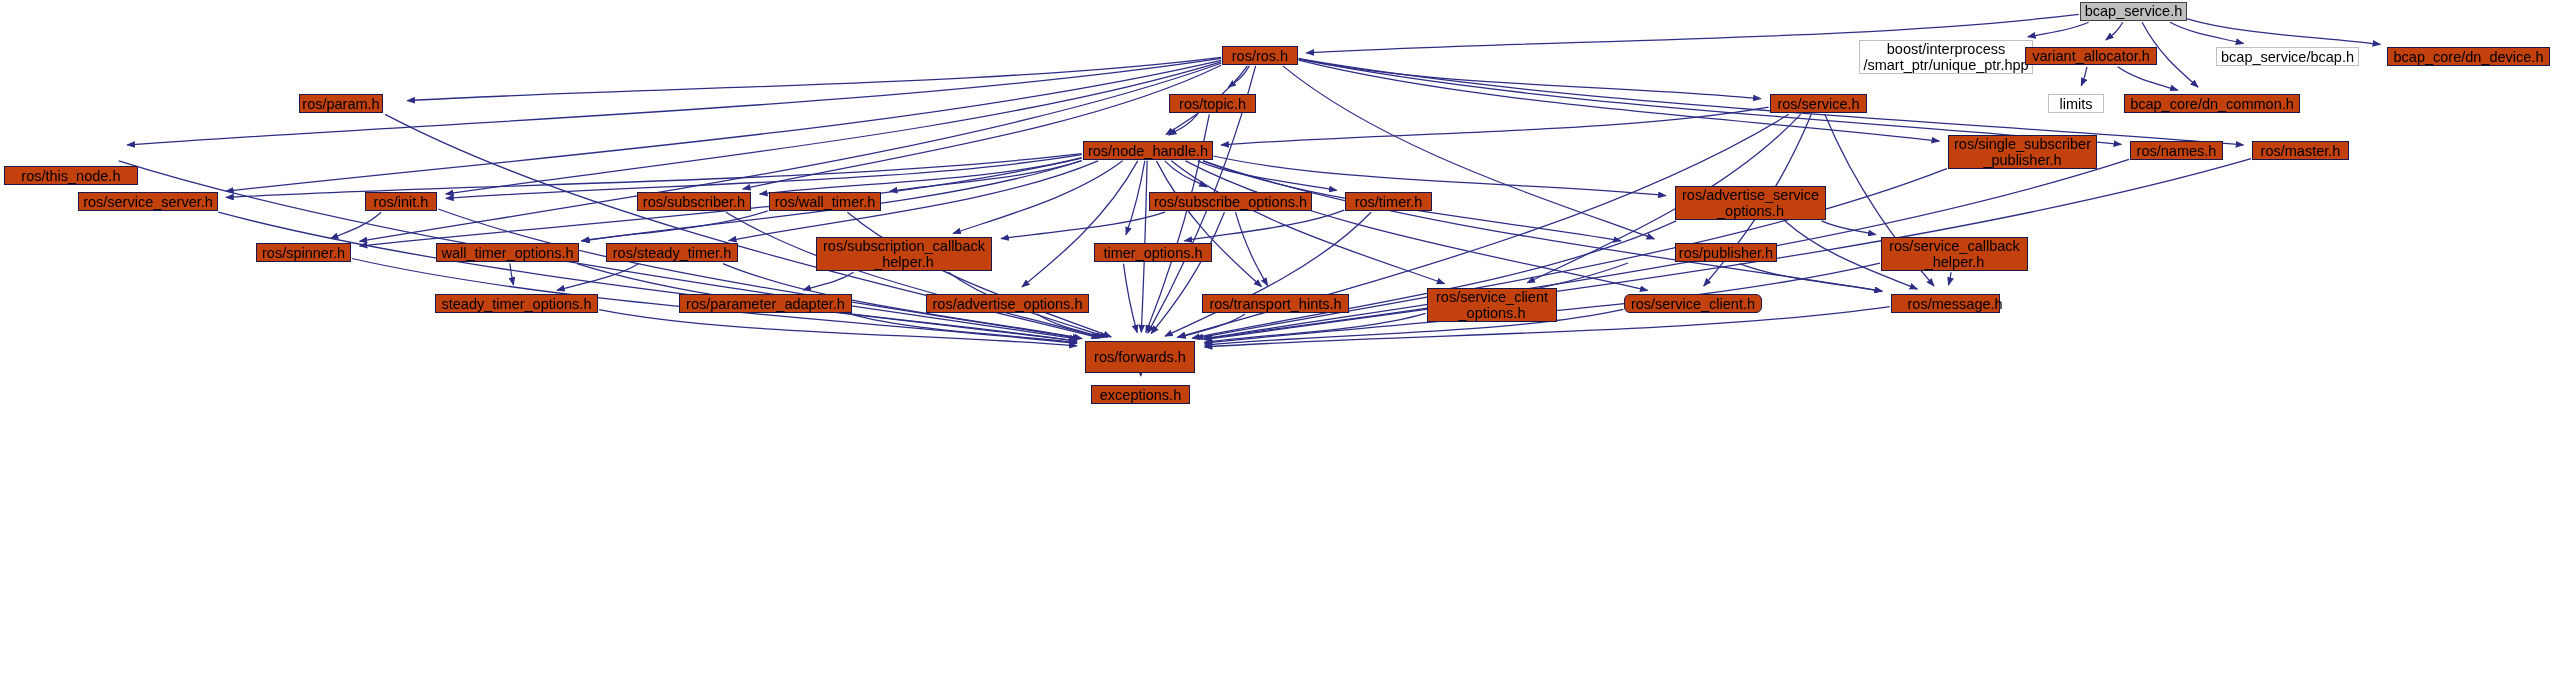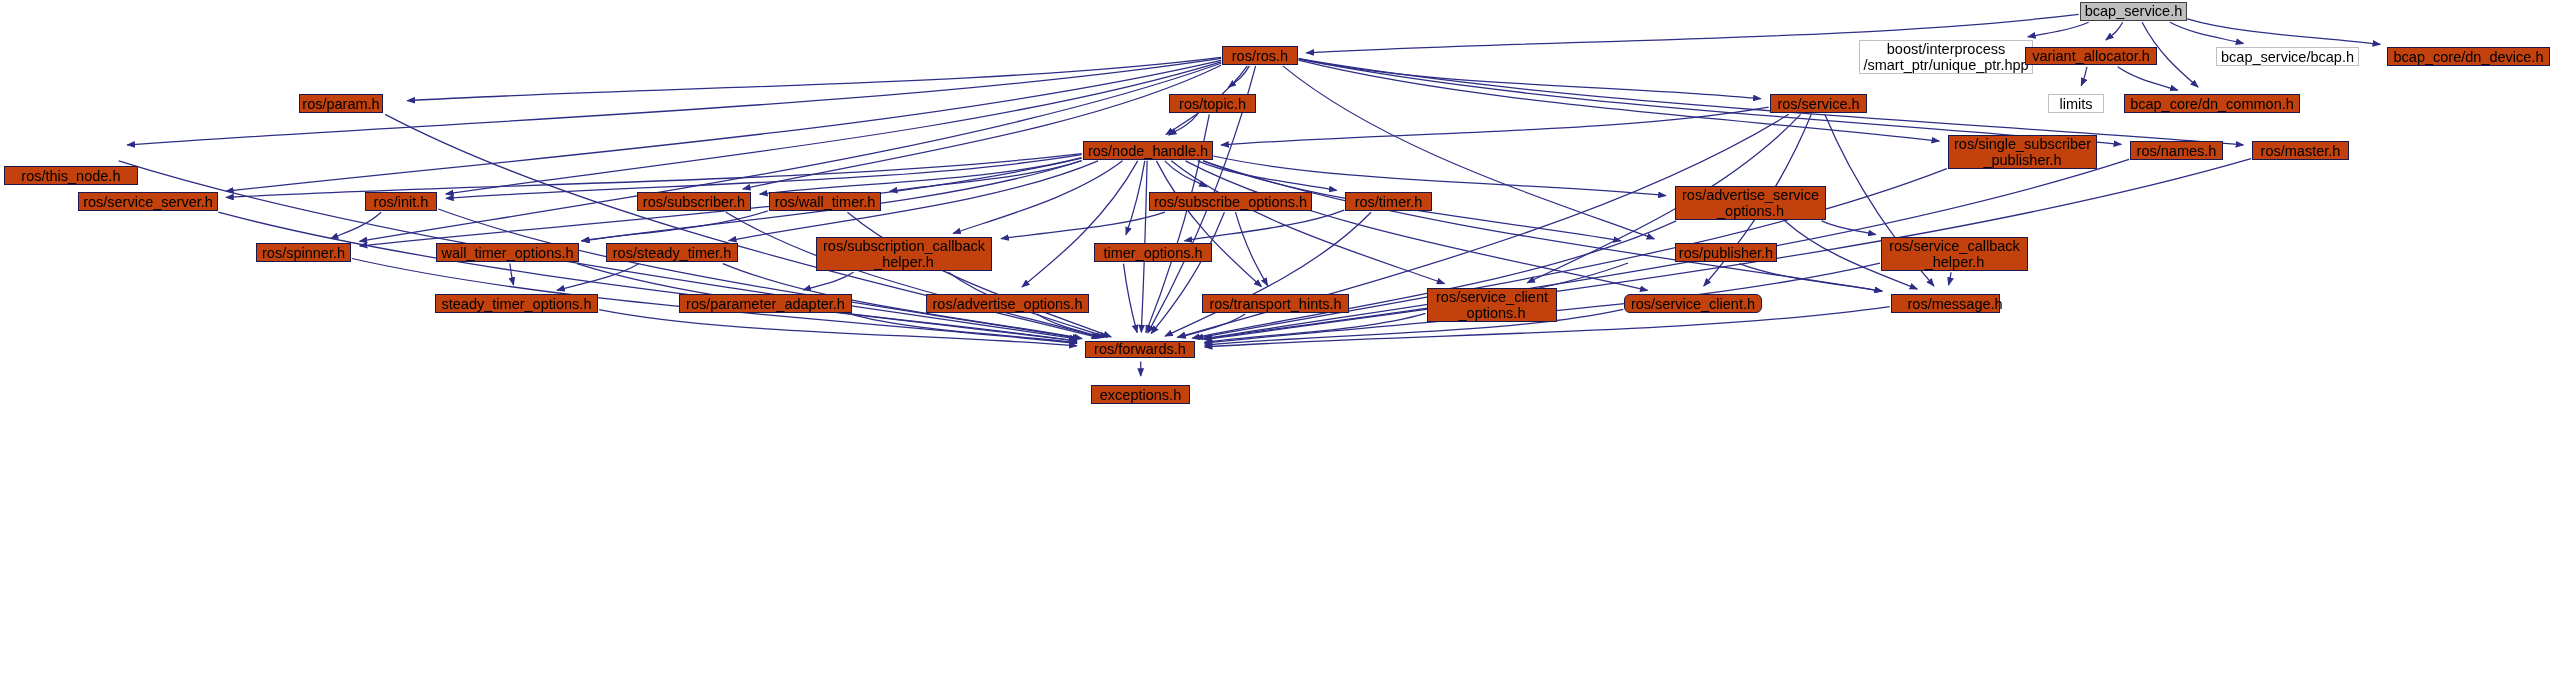--- a/index.html
+++ b/index.html
@@ -191,17 +191,17 @@
       <div class="node" style="left: 1881px; top: 237px; width: 147px; height: 34px;"><span class="node-label">ros/service_callback
 _helper.h</span></div>
       <div class="node" style="left: 435px; top: 294px; width: 163px; height: 19.4px;"><span class="node-label">steady_timer_options.h</span></div>
       <div class="node" style="left: 679px; top: 294px; width: 173px; height: 19.4px;"><span class="node-label">ros/parameter_adapter.h</span></div>
       <div class="node" style="left: 926px; top: 294px; width: 163px; height: 19.4px;"><span class="node-label">ros/advertise_options.h</span></div>
       <div class="node" style="left: 1202px; top: 294px; width: 147px; height: 19.4px;"><span class="node-label">ros/transport_hints.h</span></div>
       <div class="node" style="left: 1427px; top: 288px; width: 130px; height: 34px;"><span class="node-label">ros/service_client
 _options.h</span></div>
       <div class="node" style="left: 1624px; top: 294px; width: 138px; height: 19.4px; border-radius: 6px;"><span class="node-label">ros/service_client.h</span></div>
       <div class="node" style="left: 1891px; top: 294px; width: 109px; height: 19.4px; padding-left: 22px;"><span class="node-label">ros/message.h</span></div>
-      <div class="node" style="left: 1085px; top: 341px; width: 110px; height: 17px;"><span class="node-label">ros/forwards.h</span></div>
+      <div class="node" style="left: 1085px; top: 341px; width: 110px; height: 32px;"><span class="node-label">ros/forwards.h</span></div>
       <div class="node" style="left: 1091px; top: 385px; width: 99px; height: 19.4px;"><span class="node-label">exceptions.h</span></div>
     </div>
 </div>
 
 
 </body></html>

